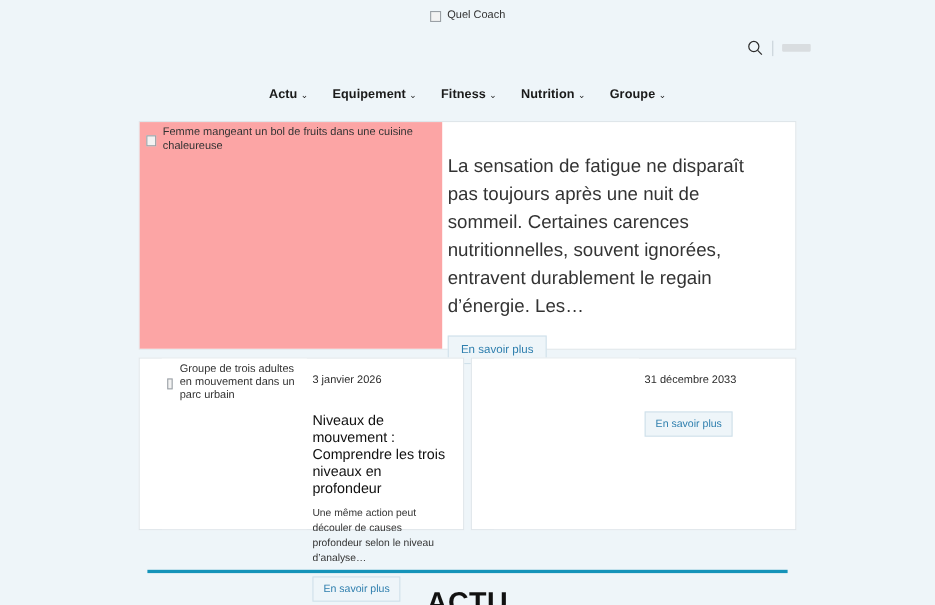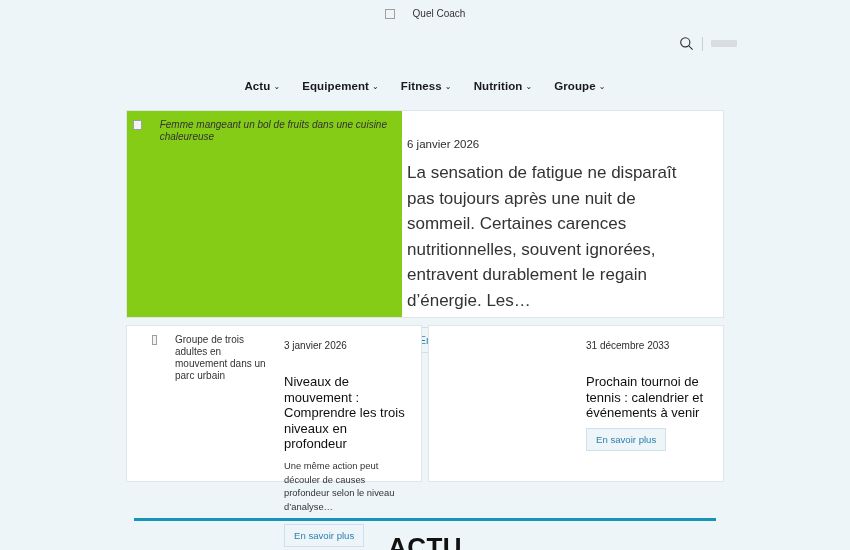--- a/index.html
+++ b/index.html
@@ -29,22 +29,22 @@
     display: flex;
     justify-content: center;
     align-items: flex-start;
     height: 22px;
   }
   .broken-img {
     font-size: 10px;
     color: #333;
     line-height: 12px;
     display: inline-flex;
-    align-items: flex-start;
-    gap: 18px;
+    align-items: center;
+    gap: 6px;
   }
   .broken-img .glyph {
     display: inline-block;
     width: 10px;
     height: 10px;
     border: 1px solid #9aa0a6;
     background: #f3f3f3;
     position: relative;
     top: 1px;
   }
@@ -112,23 +112,22 @@
 
   .hero-card {
     display: flex;
     background: #ffffff;
     border: 1px solid #dfe6ea;
     height: 208px;
   }
   .hero-thumb {
     width: 275px;
     flex: 0 0 275px;
-    background: #84cc16;
+    background: #fca5a5;
     padding: 4px 6px;
-    font-style: italic;
   }
   .hero-body {
     flex: 1;
     padding: 27px 18px 10px 5px;
   }
   .card-date {
     font-size: 11.5px;
     color: #2d2d2d;
     margin-bottom: 10px;
   }
@@ -278,21 +277,20 @@
   <main class="content">
 
     <article class="hero-card">
       <div class="hero-thumb">
         <span class="broken-img">
           <span class="glyph"></span>
           <span>Femme mangeant un bol de fruits dans une cuisine chaleureuse</span>
         </span>
       </div>
       <div class="hero-body">
-        <div class="card-date">6 janvier 2026</div>
         <p class="hero-excerpt">La sensation de fatigue ne disparaît pas toujours après une nuit de sommeil. Certaines carences nutritionnelles, souvent ignorées, entravent durablement le regain d’énergie. Les…</p>
         <button class="btn-more">En savoir plus</button>
       </div>
     </article>
 
     <div class="row-cards">
 
       <article class="small-card">
         <div class="small-thumb">
           <span class="broken-img">
@@ -309,21 +307,20 @@
       </article>
 
       <article class="small-card">
         <div class="small-thumb">
           <span class="broken-img">
             <span></span>
           </span>
         </div>
         <div class="small-body">
           <div class="small-date">31 décembre 2033</div>
-          <h2 class="small-title">Prochain tournoi de tennis : calendrier et événements à venir</h2>
           <button class="btn-more-sm">En savoir plus</button>
         </div>
       </article>
 
     </div>
 
     <div class="section-wrap">
       <div class="section-rule" style="background: rgb(21, 147, 185);"></div>
       <div class="section-title">ACTU</div>
     </div>

